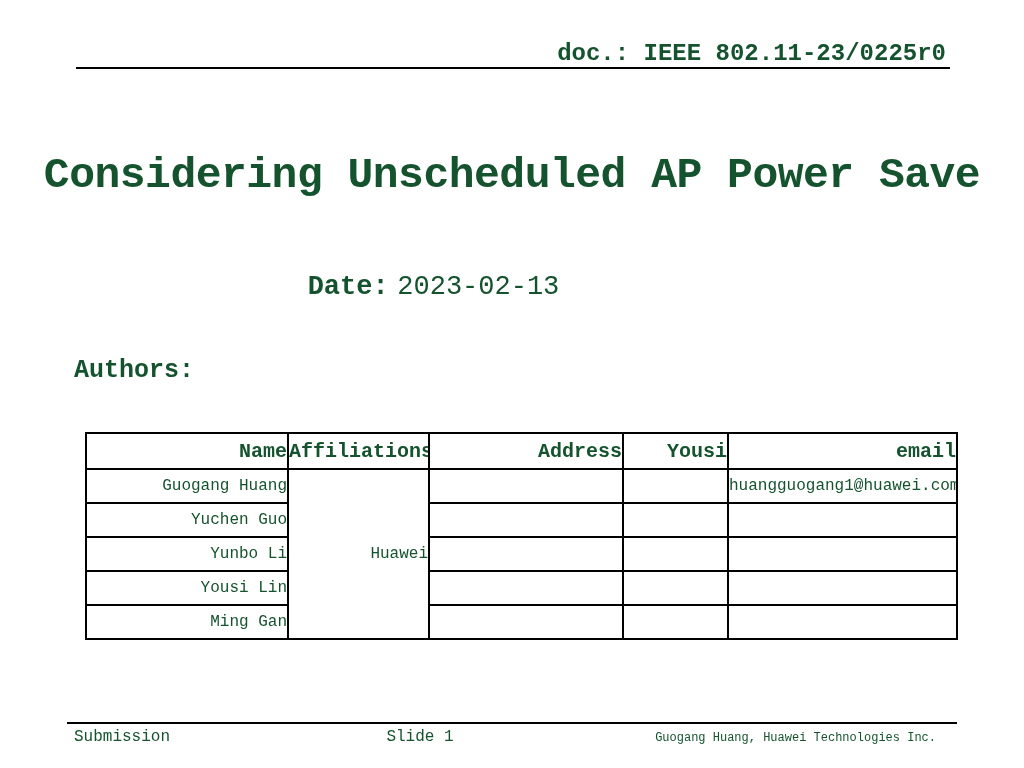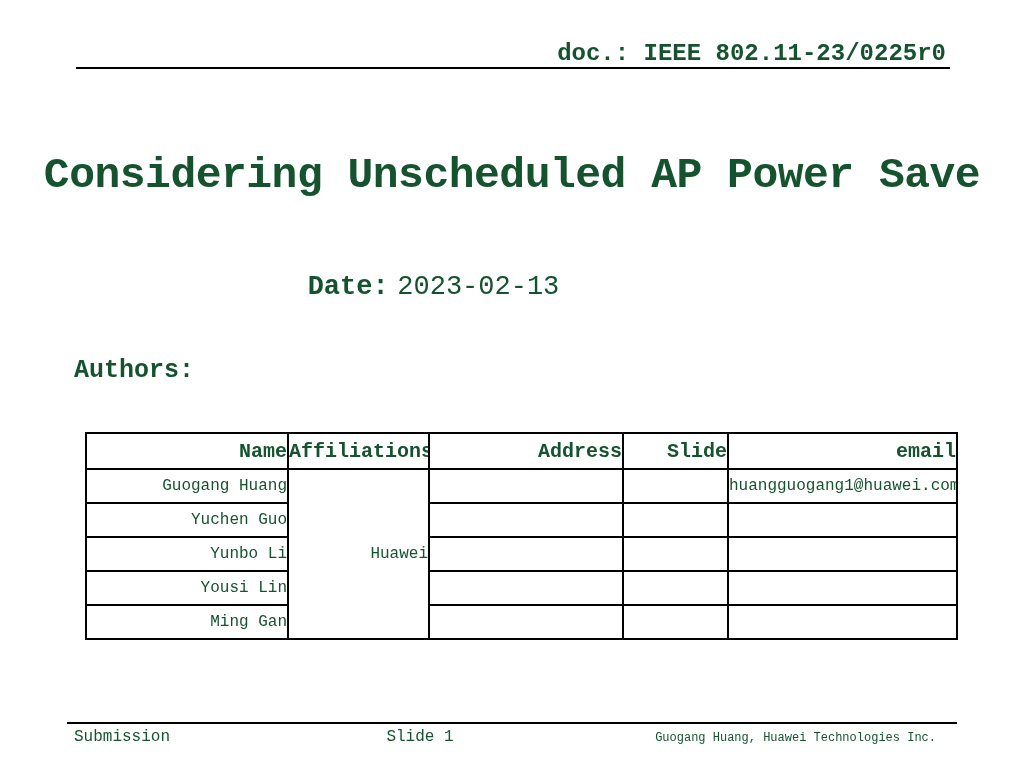--- a/index.html
+++ b/index.html
@@ -150,21 +150,21 @@
       <col style="width:141px">
       <col style="width:194px">
       <col style="width:105px">
       <col style="width:229px">
     </colgroup>
     <thead>
       <tr>
         <th>Name</th>
         <th>Affiliations</th>
         <th>Address</th>
-        <th>Slide</th>
+        <th>Yousi</th>
         <th>email</th>
       </tr>
     </thead>
     <tbody>
       <tr>
         <td class="name-cell name-cell-first">Guogang Huang</td>
         <td class="affil-cell" rowspan="5">Huawei</td>
         <td class="addr-cell"></td>
         <td class="phone-cell"></td>
         <td class="email-cell">huangguogang1@huawei.com</td>

